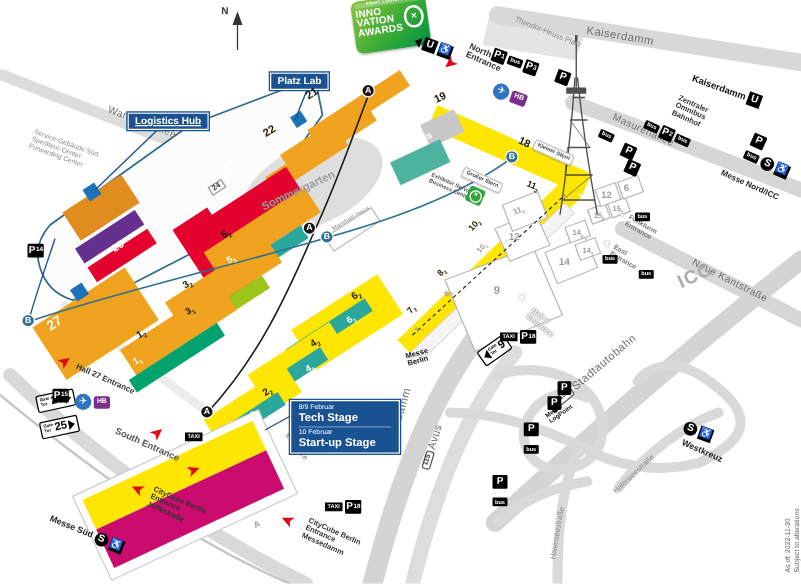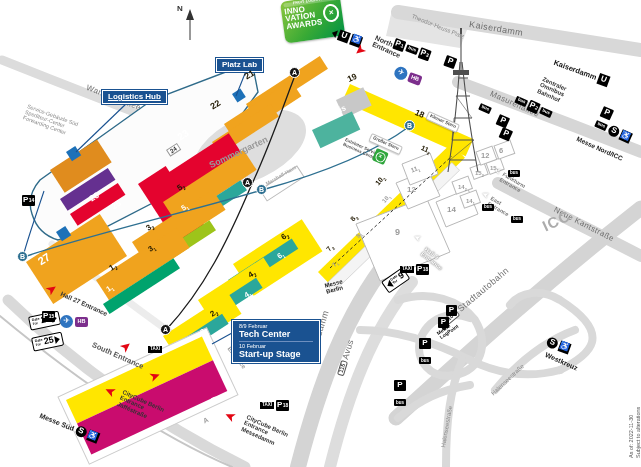--- a/index.html
+++ b/index.html
@@ -316,21 +316,21 @@
         <span>Tor</span>
       </span>
   <span class="gn">9</span>
 </div>
 <div class="lbl badge" style="left:166px;top:150px;transform:rotate(-33deg);">24</div>
 
 <div class="lbl feature" style="left:216px;top:58px;">Platz Lab</div>
 <div class="lbl feature" style="left:102px;top:90px;text-decoration:underline;">Logistics Hub</div>
 <div class="lbl stagebox" style="left:232px;top:320px;">
   <div class="date">8/9 Februar</div>
-  <div class="big">Tech Center</div>
+  <div class="big">Tech Stage</div>
   <div class="sep"></div>
   <div class="date">10 Februar</div>
   <div class="big">Start-up Stage</div>
 </div>
 
 <div class="lbl hw" style="left:285px;top:60px;font-size:10px;transform:rotate(-33deg);">20</div>
 <div class="lbl hd" style="left:243px;top:74px;font-size:9px;transform:rotate(-33deg);">21</div>
 <div class="lbl hd" style="left:209px;top:104px;font-size:9px;transform:rotate(-33deg);">22</div>
 <div class="lbl hw" style="left:176px;top:134px;font-size:10px;transform:rotate(-33deg);">23</div>
 <div class="lbl hw" style="left:88px;top:196px;font-size:8.5px;transform:rotate(-33deg);">26</div>

